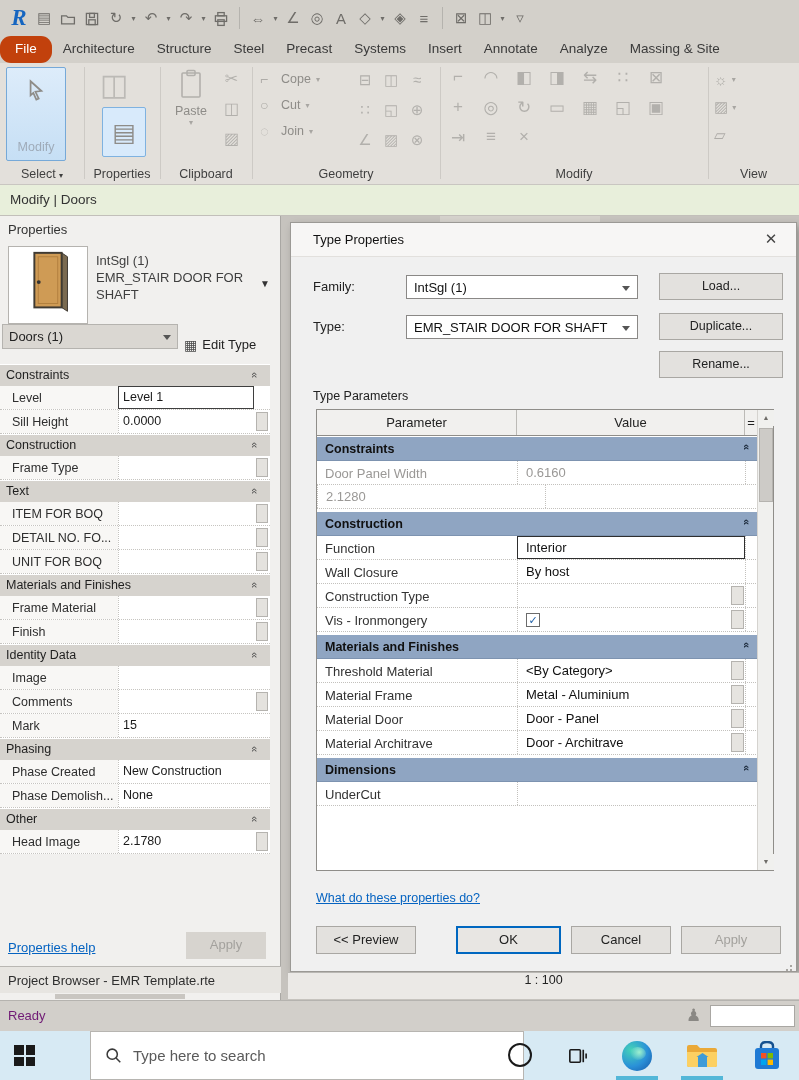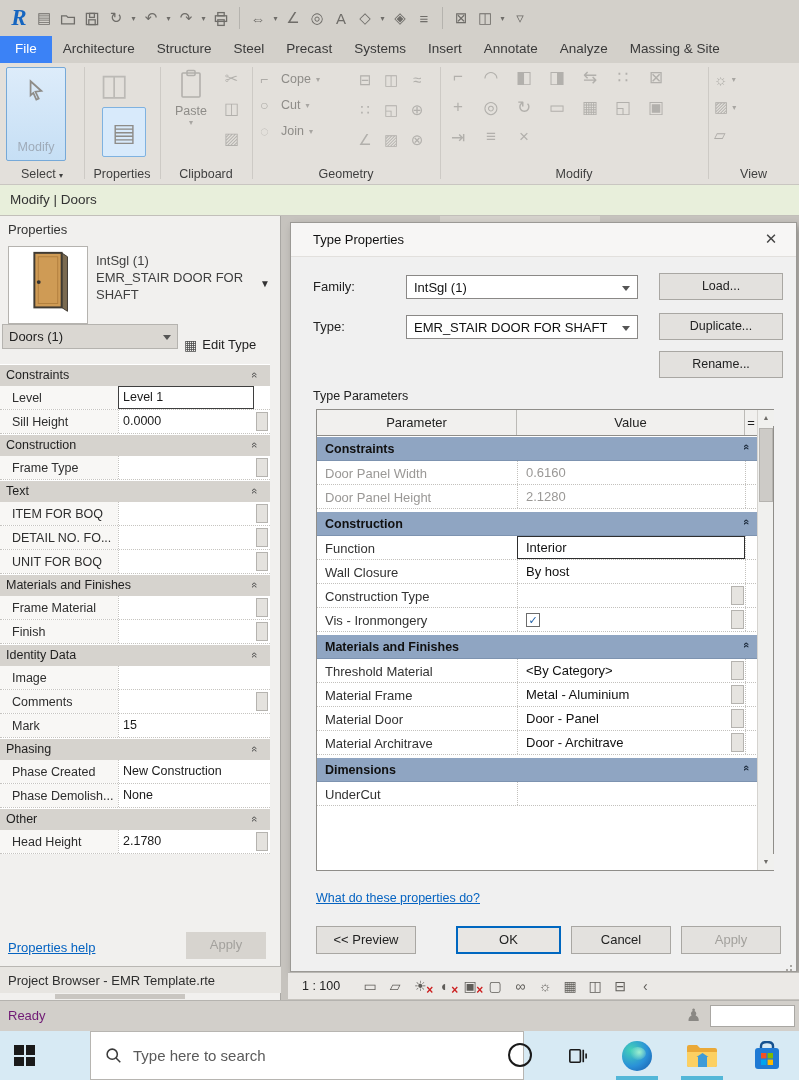--- a/index.html
+++ b/index.html
@@ -13,21 +13,21 @@
   .rlogo { font-family:"Liberation Serif", serif; font-style:italic; font-weight:bold;
            font-size:23px; color:#1565c0; width:26px; text-align:center; }
   .qicon { color:#6f6d69; font-size:15px; width:24px; text-align:center; }
   .qicon svg { width:16px; height:16px; stroke:#6f6d69; fill:none; stroke-width:1.6; vertical-align:middle; }
   .qcaret { color:#6f6d69; font-size:8px; width:11px; text-align:center; }
   .qsep { width:1px; height:22px; background:#b5b3ae; margin:0 6px; }
 
   
   #tabs { position:absolute; left:0; top:36px; width:799px; height:27px; background:#d3d0ca;
           display:flex; align-items:stretch; }
-  #file-tab { background:#3b82f6; color:#fff; padding:5px 15px 0; font-size:13.5px; }
+  #file-tab { background:#c2410c; color:#fff; padding:5px 15px 0; font-size:13.5px;border-radius:11px; }
   .tab { padding:5px 11px 0; color:#3a3a3a; font-size:13.5px; white-space:nowrap; }
 
   
   #ribbon { position:absolute; left:0; top:63px; width:799px; height:122px; background:#e3e0db;
             border-bottom:1px solid #c9c6c1; }
   .rsep { position:absolute; top:4px; width:1px; height:112px; background:#cdcac5; }
   .plabel { position:absolute; bottom:3px; font-size:12.5px; color:#3f3f3f; text-align:center; }
   .plabel .pcaret { font-size:8px; color:#3f3f3f; }
   #modify-big { position:absolute; left:6px; top:4px; width:60px; height:94px;
                 background:linear-gradient(#ddecfa,#c6dff5); border:1px solid #76a9d8; border-radius:2px;
@@ -143,21 +143,21 @@
           font-size:13px; color:#222; text-align:center; line-height:26px; }
   #btn-preview { left:25px; width:100px; }
   #btn-ok { left:165px; width:105px; border:2px solid #0067c0; background:#e8e6e3; line-height:24px; }
   #btn-cancel { left:280px; width:100px; }
   #btn-apply { left:390px; width:100px; color:#a3a19d; }
   .grip { position:absolute; right:4px; bottom:4px; width:2px; height:2px; background:#a8a6a2;
           box-shadow:-4px 4px 0 #a8a6a2, 0 4px 0 #a8a6a2, -8px 8px 0 #a8a6a2, -4px 8px 0 #a8a6a2, 0 8px 0 #a8a6a2; }
 
   
   #vbar { position:absolute; left:288px; top:756px; width:511px; height:27px; background:#ebe9e6;
-          border-top:1px solid #b9b7b3; display:flex; align-items:center; gap:7px; padding-left:14px; }
+          border-top:1px solid #b9b7b3; display:flex; align-items:center; gap:7px; padding-left:14px;flex-direction:column; }
   #vscale { font-size:12.5px; color:#222; margin-right:14px; }
   .vicon { position:relative; font-size:14px; color:#5f5d59; width:18px; text-align:center; }
   .redx { position:absolute; right:-4px; bottom:-3px; color:#cc2020; font-size:12px; font-weight:bold; }
 
   
   #ready { position:absolute; left:0; top:784px; width:799px; height:31px; background:#d2cfca;
            border-top:1px solid #b5b3af; }
   #ready-text { position:absolute; left:8px; top:7px; font-size:13px; color:#701a75; }
   #worker { position:absolute; left:686px; top:4px; font-size:17px; color:#8a8884; }
   #edit-requests { position:absolute; left:710px; top:4px; width:85px; height:22px; background:#fff;
@@ -466,21 +466,21 @@
           <div class="pval">New Construction</div>
           <div class="pbtncol"></div>
         </div>
         <div class="prow">
           <div class="plab">Phase Demolish...</div>
           <div class="pval">None</div>
           <div class="pbtncol"></div>
         </div>
         <div class="pgh">Other<span class="chevup">«</span></div>
         <div class="prow">
-          <div class="plab">Head Height</div>
+          <div class="plab">Head Image</div>
           <div class="pval">2.1780</div>
           <div class="pbtncol">
             <span class="pbtn"></span>
           </div>
         </div>
       </div>
     <div id="prophelp" class="link">Properties help</div>
     <div id="applyleft">Apply</div>
     <div id="pbrowser">Project Browser - EMR Template.rte</div>
     <div id="pbthumb"></div>
@@ -512,21 +512,20 @@
         <div id="th-eq">=</div>
       </div>
       <div id="tbody">
           <div class="tsec">Constraints<span class="chevup">«</span></div>
           <div class="trow">
             <div class="tpc dis">Door Panel Width</div>
             <div class="tvc dis">0.6160</div>
             <div class="tec"></div>
           </div>
           <div class="trow">
-            <div class="tpc dis">Door Panel Height</div>
             <div class="tvc dis">2.1280</div>
             <div class="tec"></div>
           </div>
           <div class="tsec">Construction<span class="chevup">«</span></div>
           <div class="trow">
             <div class="tpc">Function</div>
             <div class="tvc sel">Interior</div>
             <div class="tec"></div>
           </div>
           <div class="trow">

